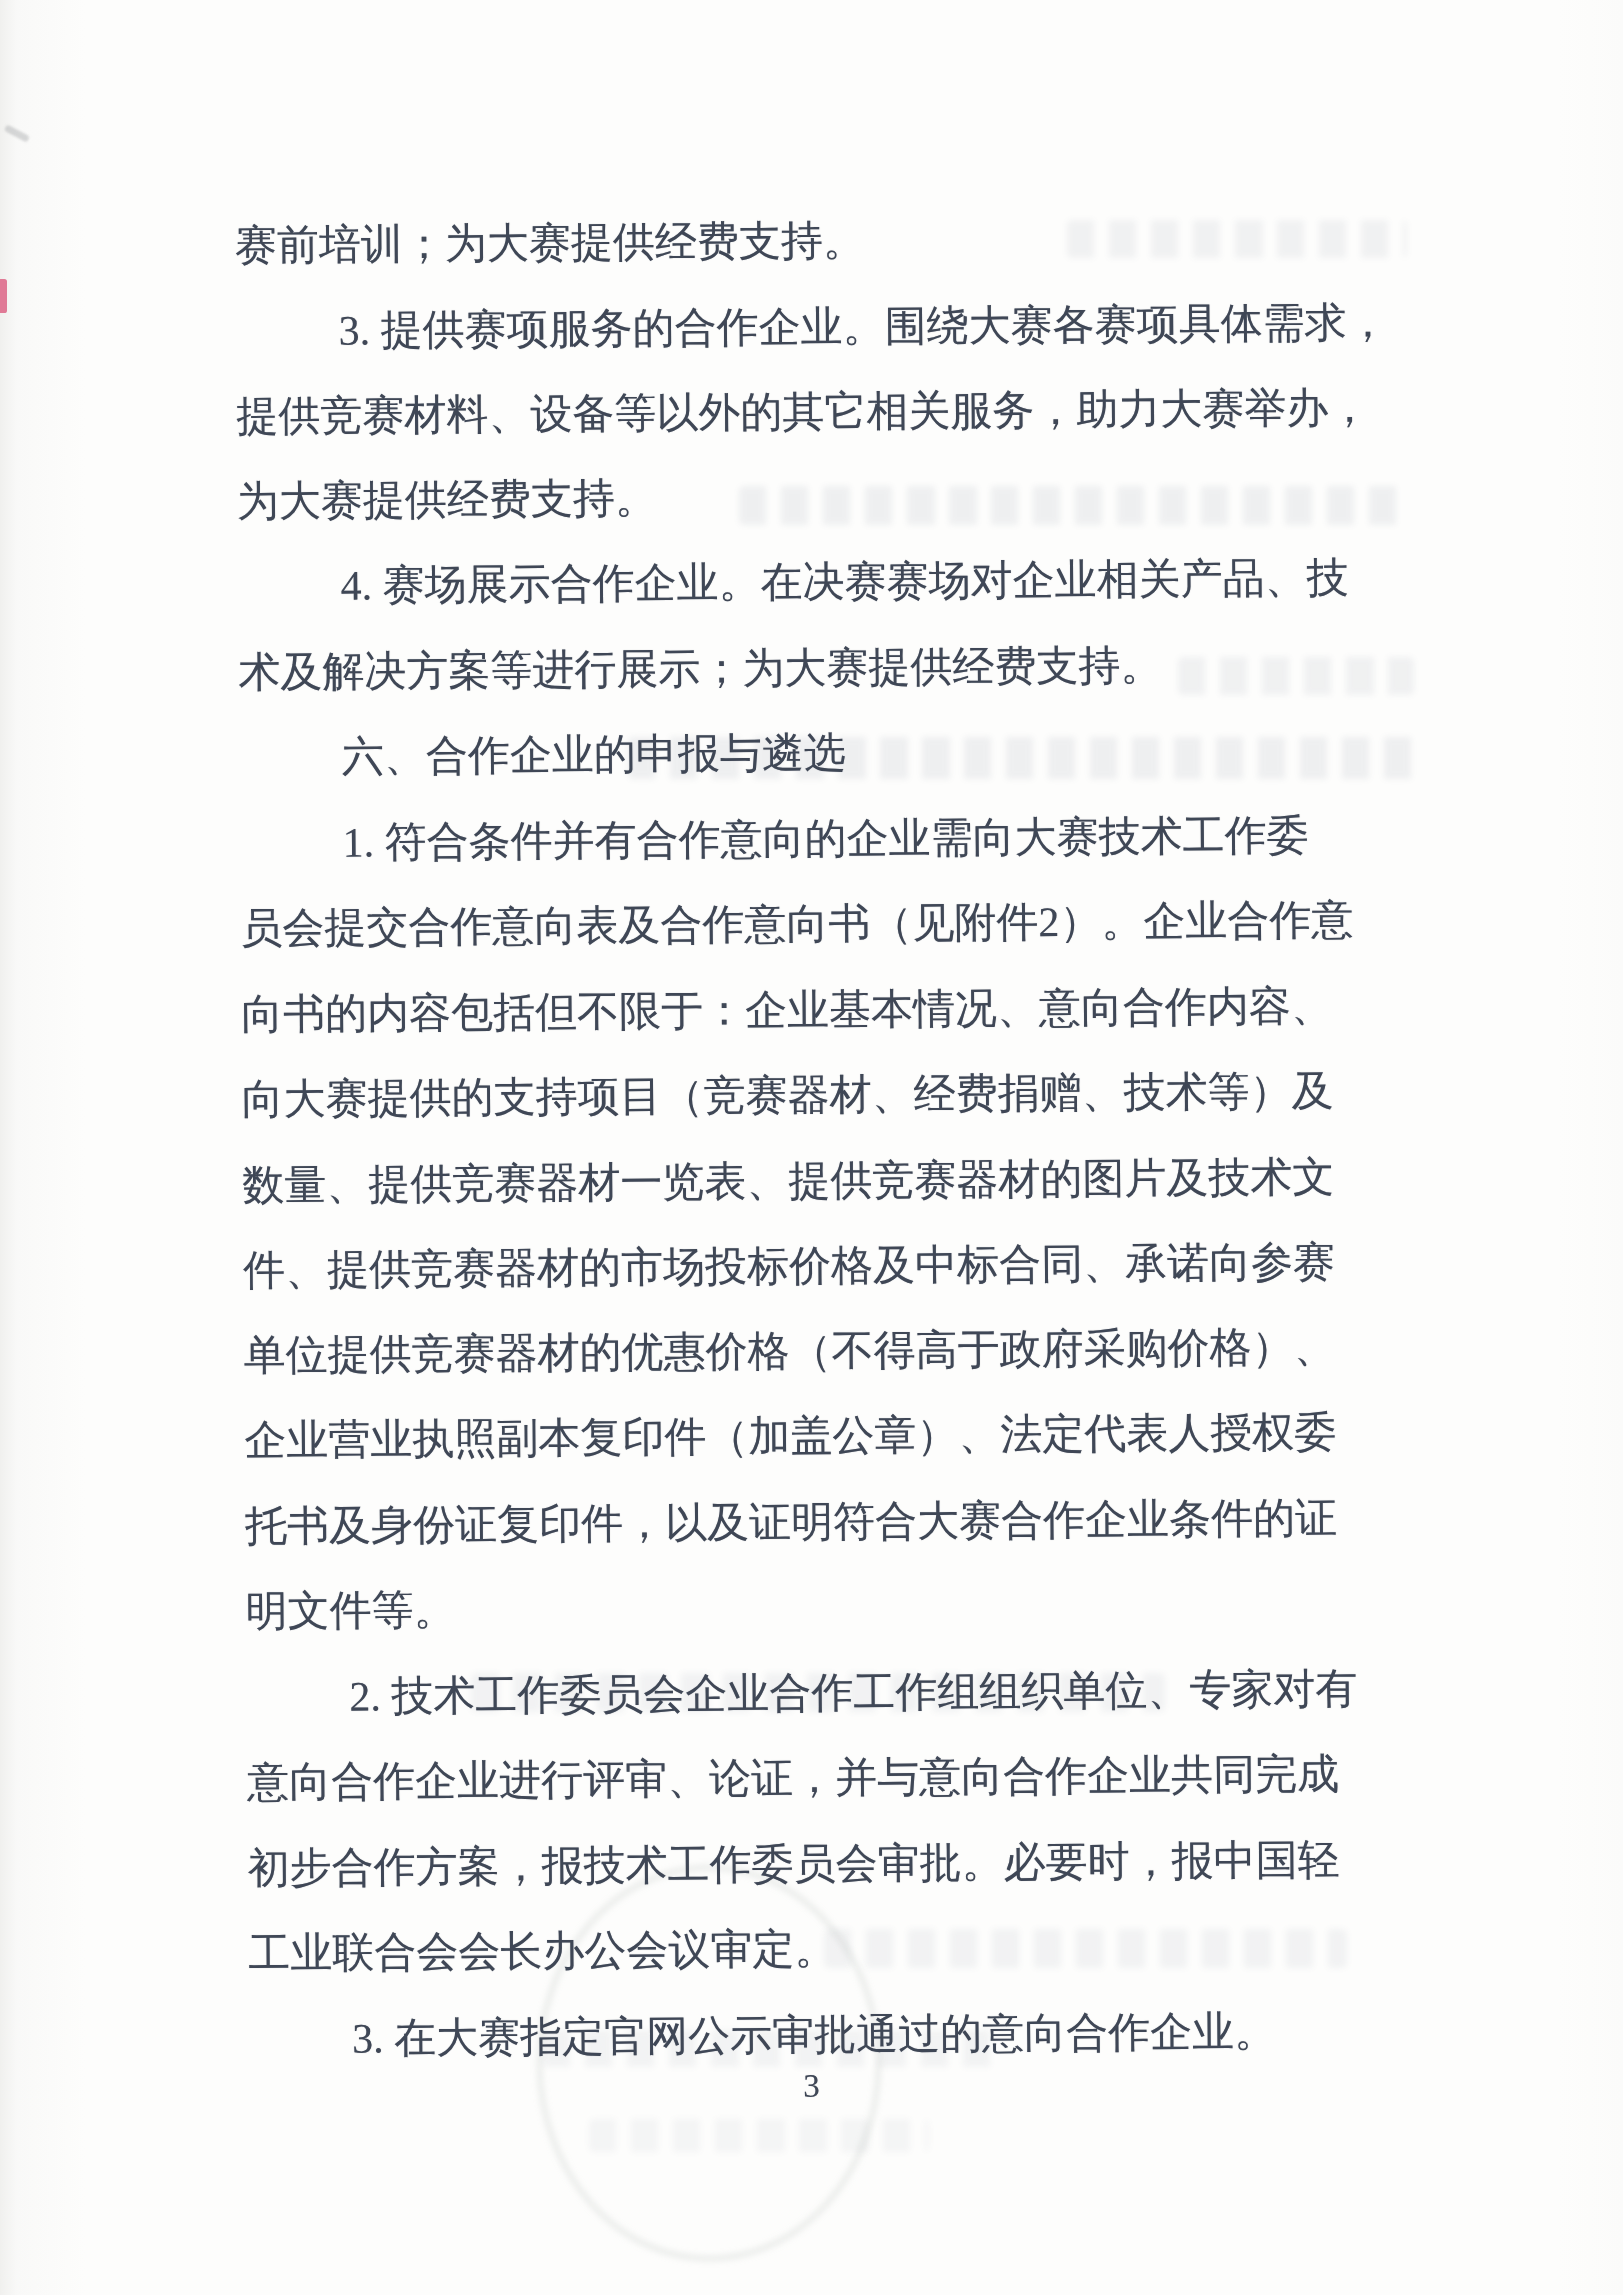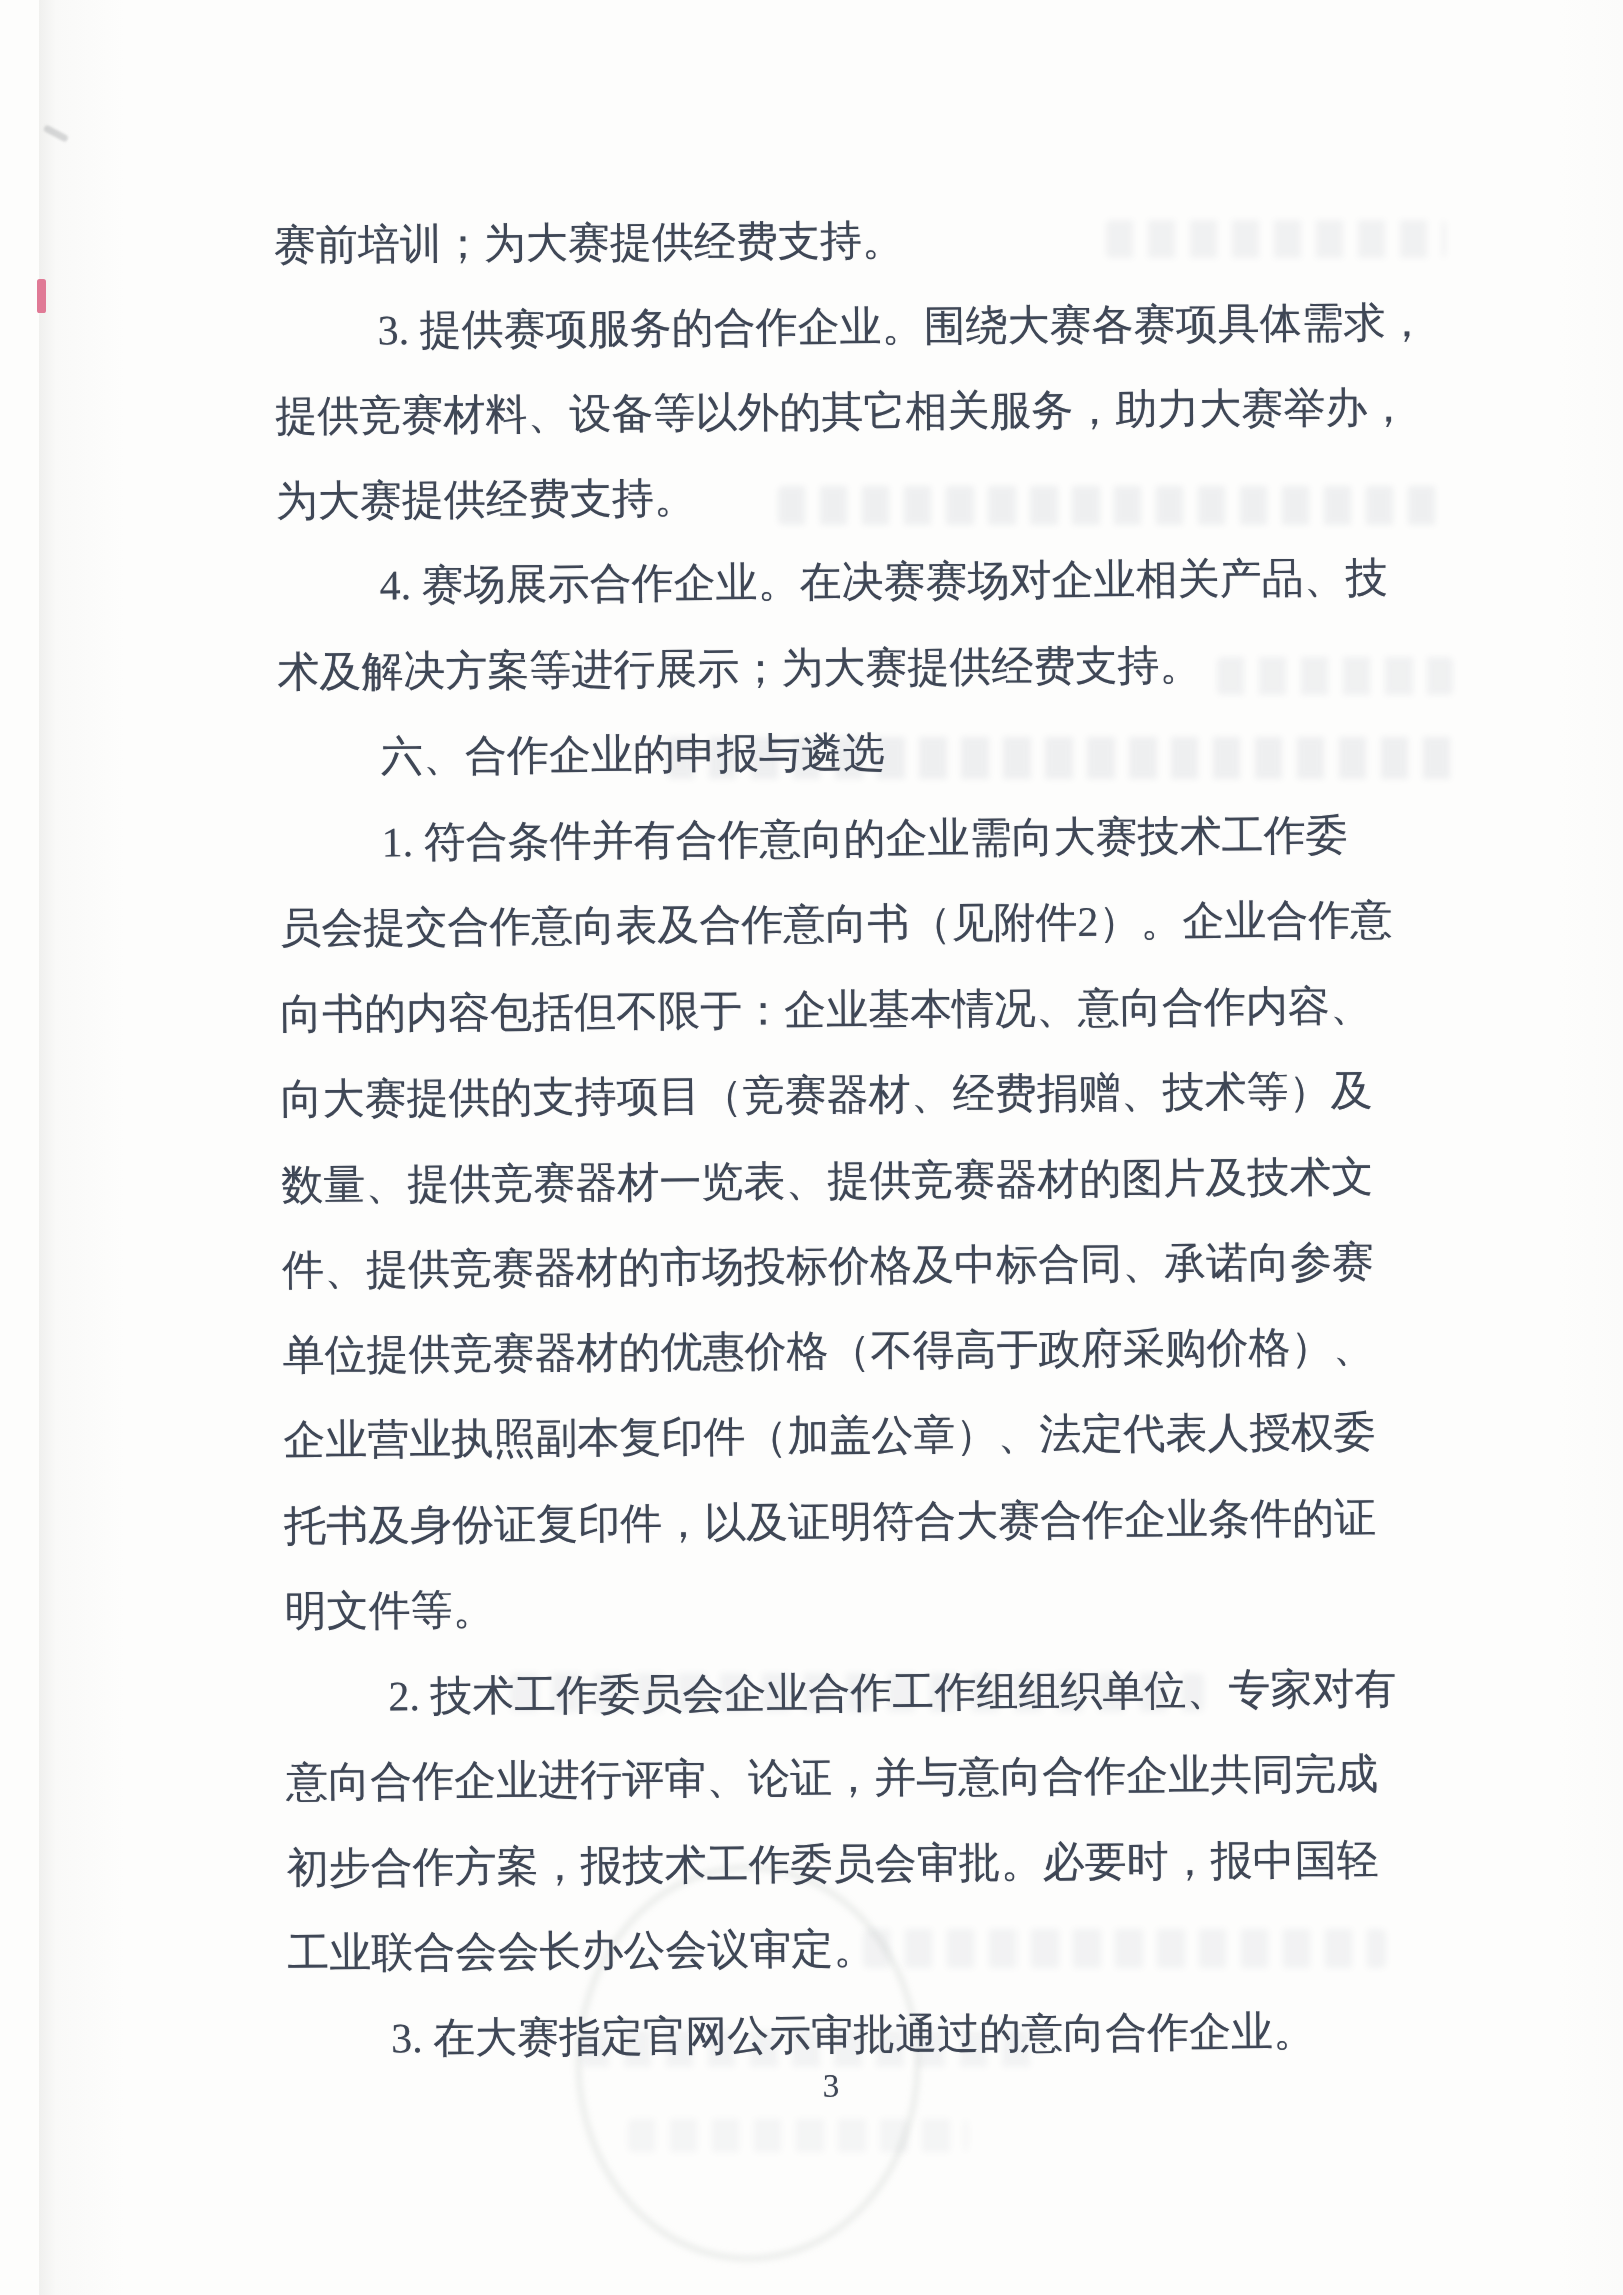--- a/index.html
+++ b/index.html
@@ -5,21 +5,20 @@
   html, body { margin: 0; padding: 0; }
   body {
     width: 1623px; height: 2295px;
     position: relative; overflow: hidden;
     background: #fdfdfc;
     font-family: "Liberation Serif", "DejaVu Serif", serif;
   }
   .page {
     position: absolute; inset: 0;
     background: linear-gradient(90deg, #f0f0ee 0px, #f9f9f8 17px, #fdfdfc 85px, #fdfdfc 96%, #fbfbfa 100%);
-    margin-left: 39px;
   }
   
   .text-layer {
     position: absolute; inset: 0;
     transform: rotate(-0.45deg);
     transform-origin: 50% 55%;
   }
   .line {
     position: absolute;
     white-space: pre;

